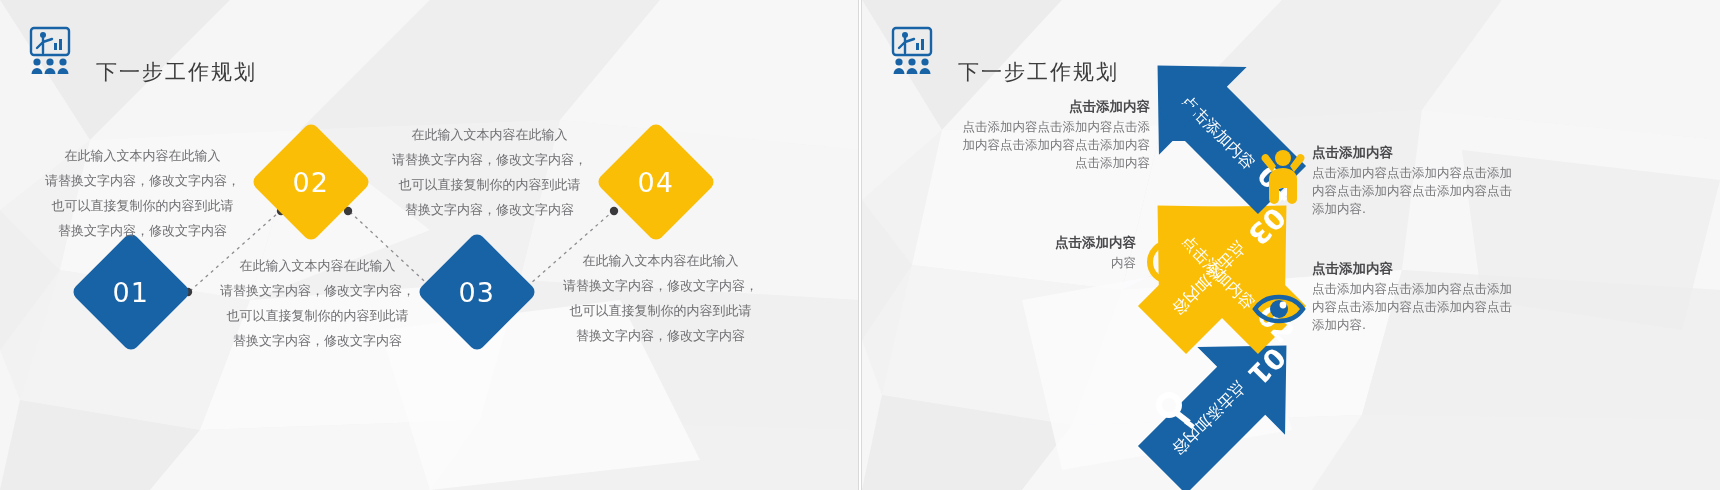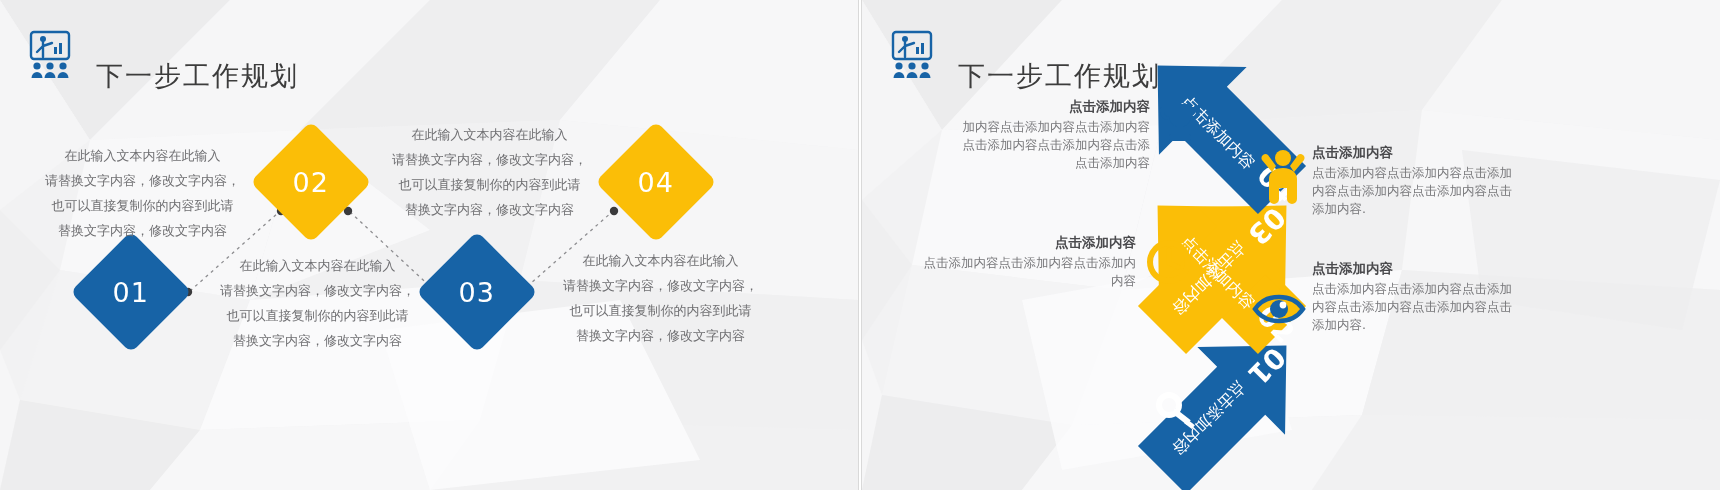--- a/index.html
+++ b/index.html
@@ -17,21 +17,21 @@
 
   
   .poly{position:absolute;inset:0;overflow:hidden;}
   .poly svg{width:100%;height:100%;display:block;}
 
   .content{position:absolute;inset:0;}
 
   
   .hdr{position:absolute;left:22px;top:14px;display:flex;align-items:center;gap:18px;}
   .hdr-icon{width:56px;height:56px;position:relative;}
-  .hdr-title{font-size:27px;color:#3c3c3c;letter-spacing:2px;font-family:"DejaVu Sans","Liberation Sans",sans-serif;margin-top:44px;}
+  .hdr-title{font-size:21px;color:#3c3c3c;letter-spacing:2px;font-family:"DejaVu Sans","Liberation Sans",sans-serif;margin-top:44px;}
 
   
   .diamond{position:absolute;width:86px;height:86px;transform:rotate(45deg);border-radius:8px;
            display:flex;align-items:center;justify-content:center;}
   .diamond span{transform:rotate(-45deg);color:#fff;font-size:27px;letter-spacing:1px;
                 font-family:"DejaVu Sans","Liberation Sans",sans-serif;}
   .d-blue{background:#1763a6;}
   .d-yellow{background:#fbbe07;}
 
   .txt{position:absolute;color:#6f6f72;font-size:13px;line-height:25px;
@@ -312,28 +312,27 @@
             <path d="M13 7 L6 7 a2 2 0 0 0 -2 2 l0 3 a8 8 0 0 0 9 8 l0 -4 a4 4 0 0 1 -5 -4 l0 -1 l5 0 Z"></path>
             <path d="M35 7 L42 7 a2 2 0 0 1 2 2 l0 3 a8 8 0 0 1 -9 8 l0 -4 a4 4 0 0 0 5 -4 l0 -1 l-5 0 Z"></path>
             <rect x="21" y="26" width="6" height="8"></rect>
             <rect x="13" y="34" width="22" height="7" rx="2"></rect>
           </g>
         </svg>
       </div>
 
       <div class="blk r" style="left:18px;top:96px;width:270px;">
         <div class="bt">点击添加内容</div>
+        <div class="bb">点击添加内容点击添加内容点击添</div>
         <div class="bb">加内容点击添加内容点击添加内容</div>
-        <div class="bb">点击添加内容点击添加内容点击添</div>
         <div class="bb">点击添加内容</div>
       </div>
 
       <div class="blk r" style="left:6px;top:232px;width:268px;">
         <div class="bt">点击添加内容</div>
-        <div class="bb">点击添加内容点击添加内容点击添加内</div>
         <div class="bb">内容</div>
       </div>
 
       <div class="blk l" style="left:450px;top:142px;width:300px;">
         <div class="bt">点击添加内容</div>
         <div class="bb">点击添加内容点击添加内容点击添加</div>
         <div class="bb">内容点击添加内容点击添加内容点击</div>
         <div class="bb">添加内容.</div>
       </div>
 

